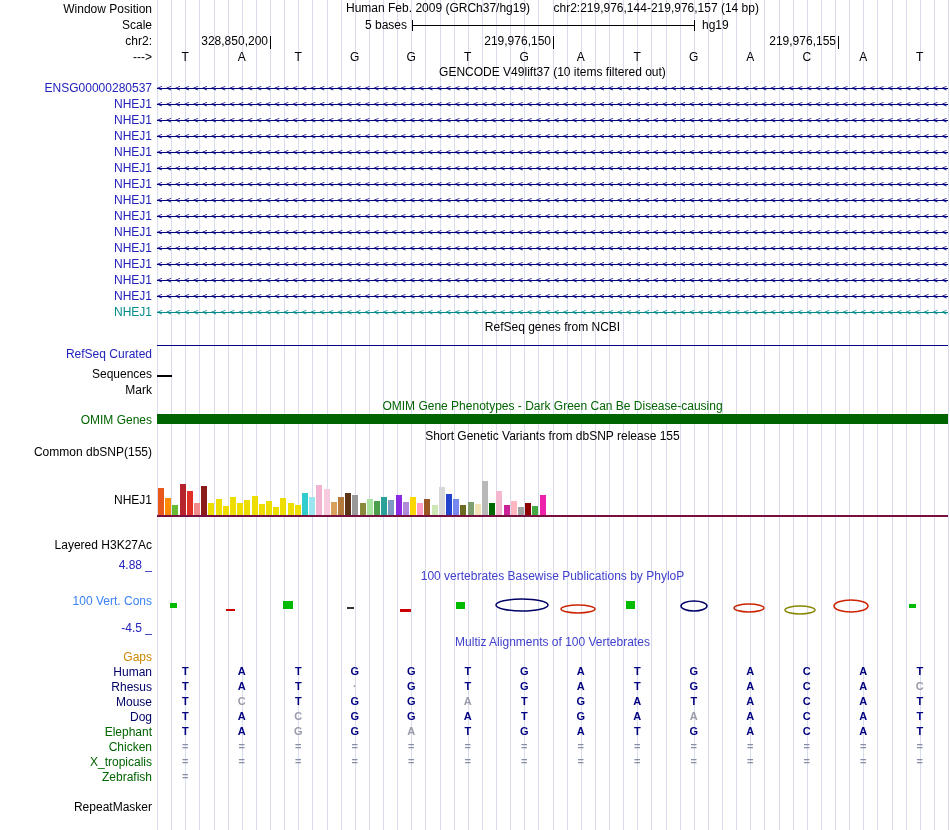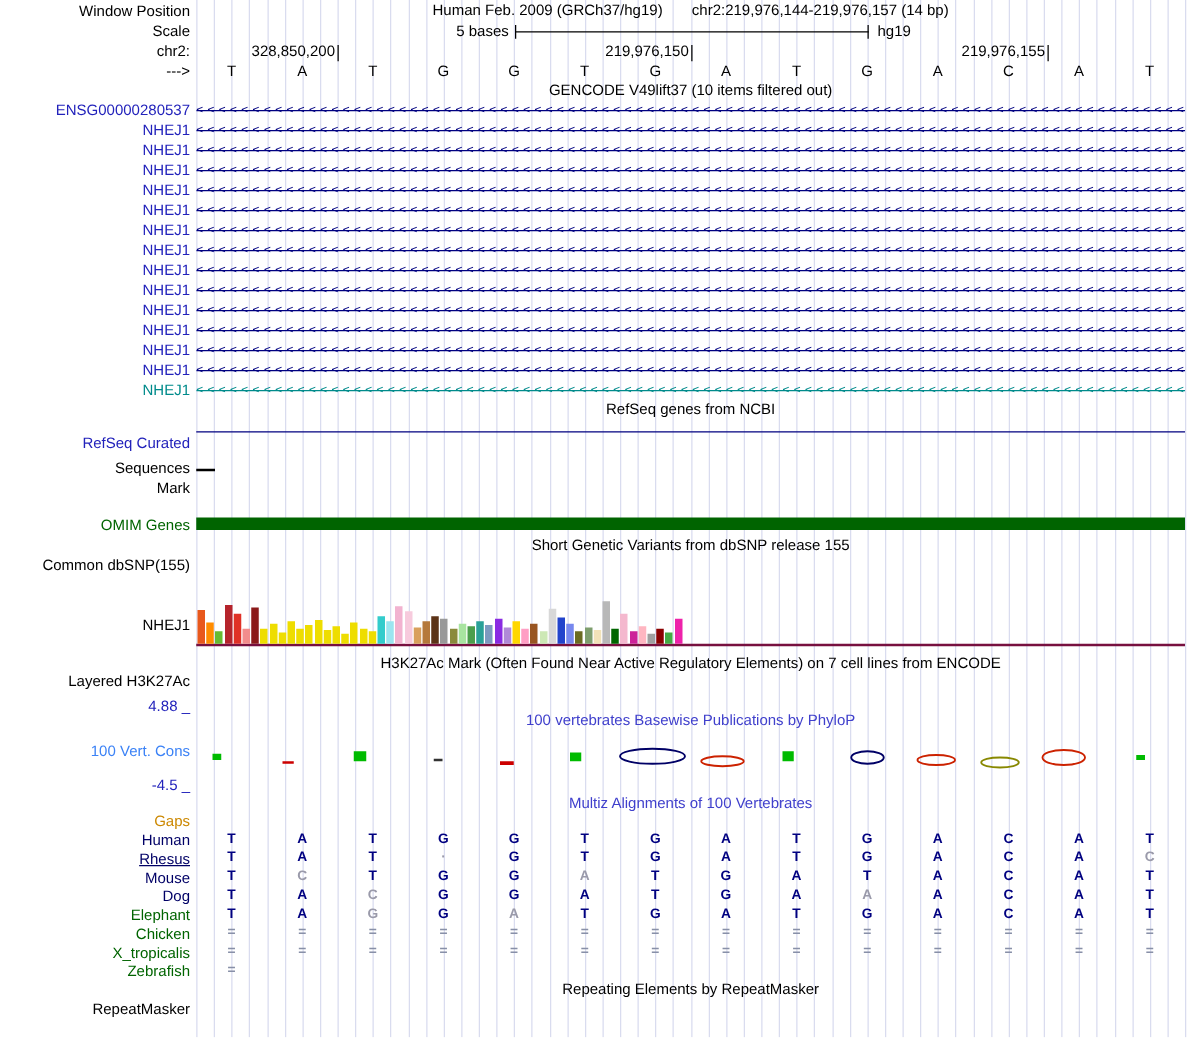--- a/index.html
+++ b/index.html
@@ -47,41 +47,40 @@
 
   <div class="hdr" style="top:321px">RefSeq genes from NCBI</div>
   <div class="lbl" style="top:347px;color:#2222BB">RefSeq Curated</div>
   <div class="hline" style="left:157px;top:345px;width:791px;height:1px;background:#000080"></div>
 
   <div class="lbl" style="top:367px">Sequences</div>
   <div class="hline" style="left:157px;top:375px;width:15px;height:2px;background:#000"></div>
 
   <div class="lbl" style="top:383px">Mark</div>
 
+  <div class="hdr" style="top:400px;color:#006400">OMIM Gene Phenotypes - Dark Green Can Be Disease-causing</div>
   <div class="lbl" style="top:413px;color:#006400">OMIM Genes</div>
   <div class="hline" style="left:157px;top:414px;width:791px;height:10px;background:#006400"></div>
 
   <div class="hdr" style="top:430px">Short Genetic Variants from dbSNP release 155</div>
   <div class="lbl" style="top:445px">Common dbSNP(155)</div>
 
   <div class="lbl" style="top:493px">NHEJ1</div>
   <div class="hline" style="left:157px;top:515px;width:791px;height:2px;background:#77103F"></div>
 
-  <div class="hdr" style="top:524px">H3K27Ac Mark (Often Found Near Active Regulatory Elements) on 7 cell lines from ENCODE</div>
   <div class="lbl" style="top:538px">Layered H3K27Ac</div>
 
   <div class="lbl" style="top:558px;color:#2222BB">4.88 _</div>
   <div class="hdr" style="top:570px;color:#4040CC">100 vertebrates Basewise Publications by PhyloP</div>
   <div class="lbl" style="top:594px;color:#3b82f6">100 Vert. Cons</div>
   <div class="lbl" style="top:621px;color:#2222BB">-4.5 _</div>
 
   <div class="hdr" style="top:636px;color:#4040CC">Multiz Alignments of 100 Vertebrates</div>
   <div class="lbl" style="top:650px;color:#CC8800">Gaps</div>
 
-  <div class="hdr" style="top:785px">Repeating Elements by RepeatMasker</div>
   <div class="lbl" style="top:800px">RepeatMasker</div>
 
 <div class="gridline" style="left: 157px; background: rgb(217, 220, 239);"></div>
     <div class="gridline" style="left: 171.125px; background: rgb(217, 220, 239);"></div>
     <div class="gridline" style="left: 185.25px; background: rgb(217, 220, 239);"></div>
     <div class="gridline" style="left: 199.375px; background: rgb(217, 220, 239);"></div>
     <div class="gridline" style="left: 213.5px; background: rgb(217, 220, 239);"></div>
     <div class="gridline" style="left: 227.625px; background: rgb(217, 220, 239);"></div>
     <div class="gridline" style="left: 241.75px; background: rgb(217, 220, 239);"></div>
     <div class="gridline" style="left: 255.875px; background: rgb(217, 220, 239);"></div>
@@ -307,21 +306,21 @@
     <div class="aln" style="left: 411.25px; top: 665px; color: rgb(0, 0, 128);">G</div>
     <div class="aln" style="left: 467.75px; top: 665px; color: rgb(0, 0, 128);">T</div>
     <div class="aln" style="left: 524.25px; top: 665px; color: rgb(0, 0, 128);">G</div>
     <div class="aln" style="left: 580.75px; top: 665px; color: rgb(0, 0, 128);">A</div>
     <div class="aln" style="left: 637.25px; top: 665px; color: rgb(0, 0, 128);">T</div>
     <div class="aln" style="left: 693.75px; top: 665px; color: rgb(0, 0, 128);">G</div>
     <div class="aln" style="left: 750.25px; top: 665px; color: rgb(0, 0, 128);">A</div>
     <div class="aln" style="left: 806.75px; top: 665px; color: rgb(0, 0, 128);">C</div>
     <div class="aln" style="left: 863.25px; top: 665px; color: rgb(0, 0, 128);">A</div>
     <div class="aln" style="left: 919.75px; top: 665px; color: rgb(0, 0, 128);">T</div>
-    <div class="lbl" style="top: 680px; color: rgb(0, 0, 102); text-decoration: underline;">Rhesus</div>
+    <div class="lbl" style="top: 680px; color: rgb(0, 0, 102);">Rhesus</div>
     <div class="aln" style="left: 185.25px; top: 680px; color: rgb(0, 0, 128);">T</div>
     <div class="aln" style="left: 241.75px; top: 680px; color: rgb(0, 0, 128);">A</div>
     <div class="aln" style="left: 298.25px; top: 680px; color: rgb(0, 0, 128);">T</div>
     <div class="aln" style="left: 354.75px; top: 680px; color: rgb(154, 154, 170);">·</div>
     <div class="aln" style="left: 411.25px; top: 680px; color: rgb(0, 0, 128);">G</div>
     <div class="aln" style="left: 467.75px; top: 680px; color: rgb(0, 0, 128);">T</div>
     <div class="aln" style="left: 524.25px; top: 680px; color: rgb(0, 0, 128);">G</div>
     <div class="aln" style="left: 580.75px; top: 680px; color: rgb(0, 0, 128);">A</div>
     <div class="aln" style="left: 637.25px; top: 680px; color: rgb(0, 0, 128);">T</div>
     <div class="aln" style="left: 693.75px; top: 680px; color: rgb(0, 0, 128);">G</div>

